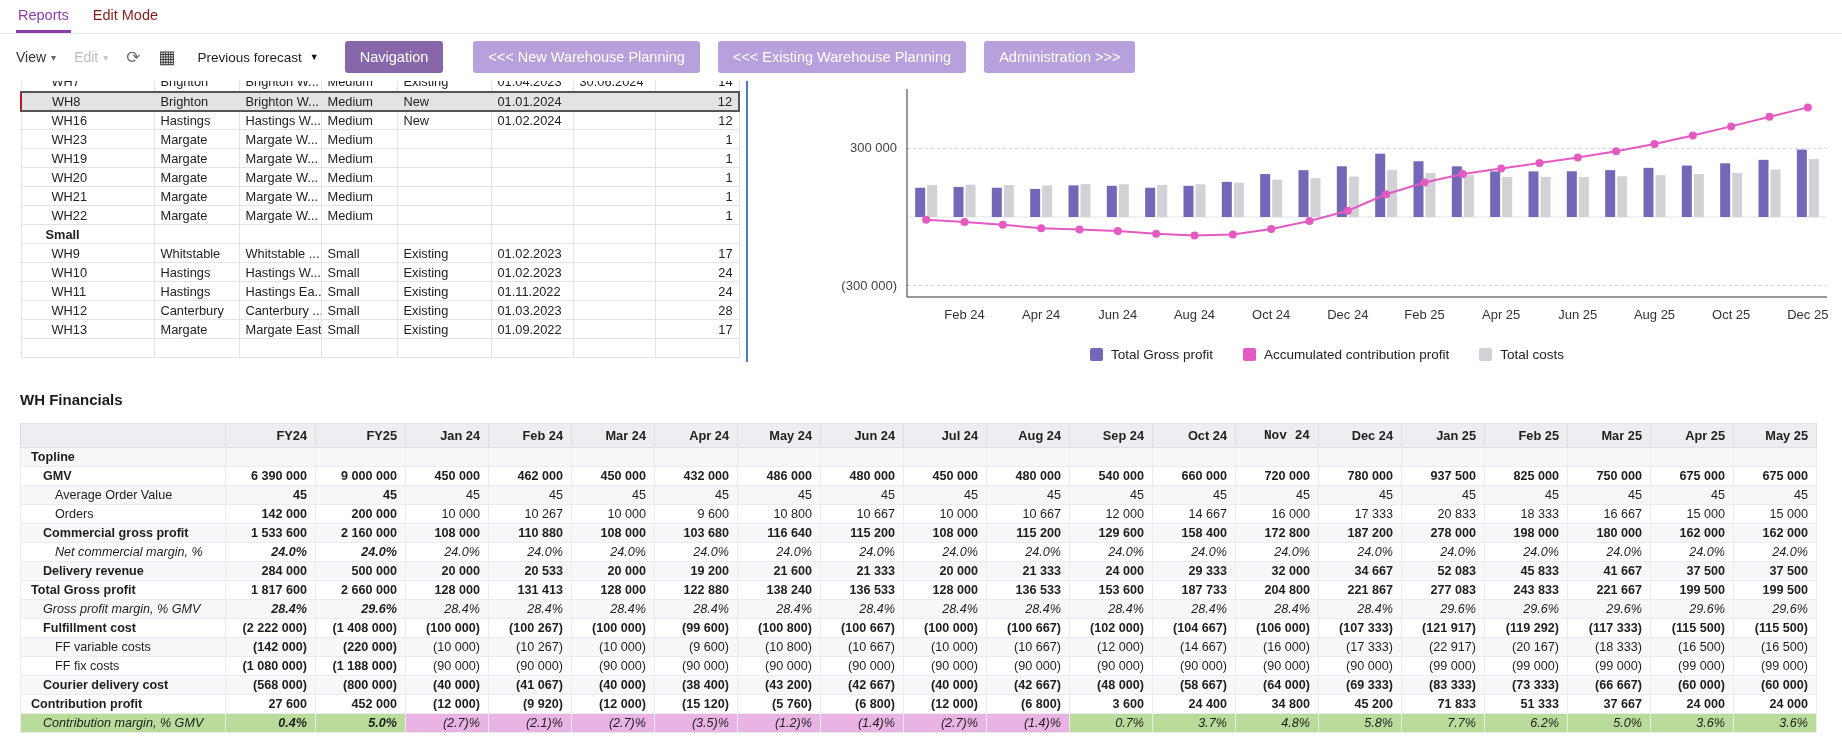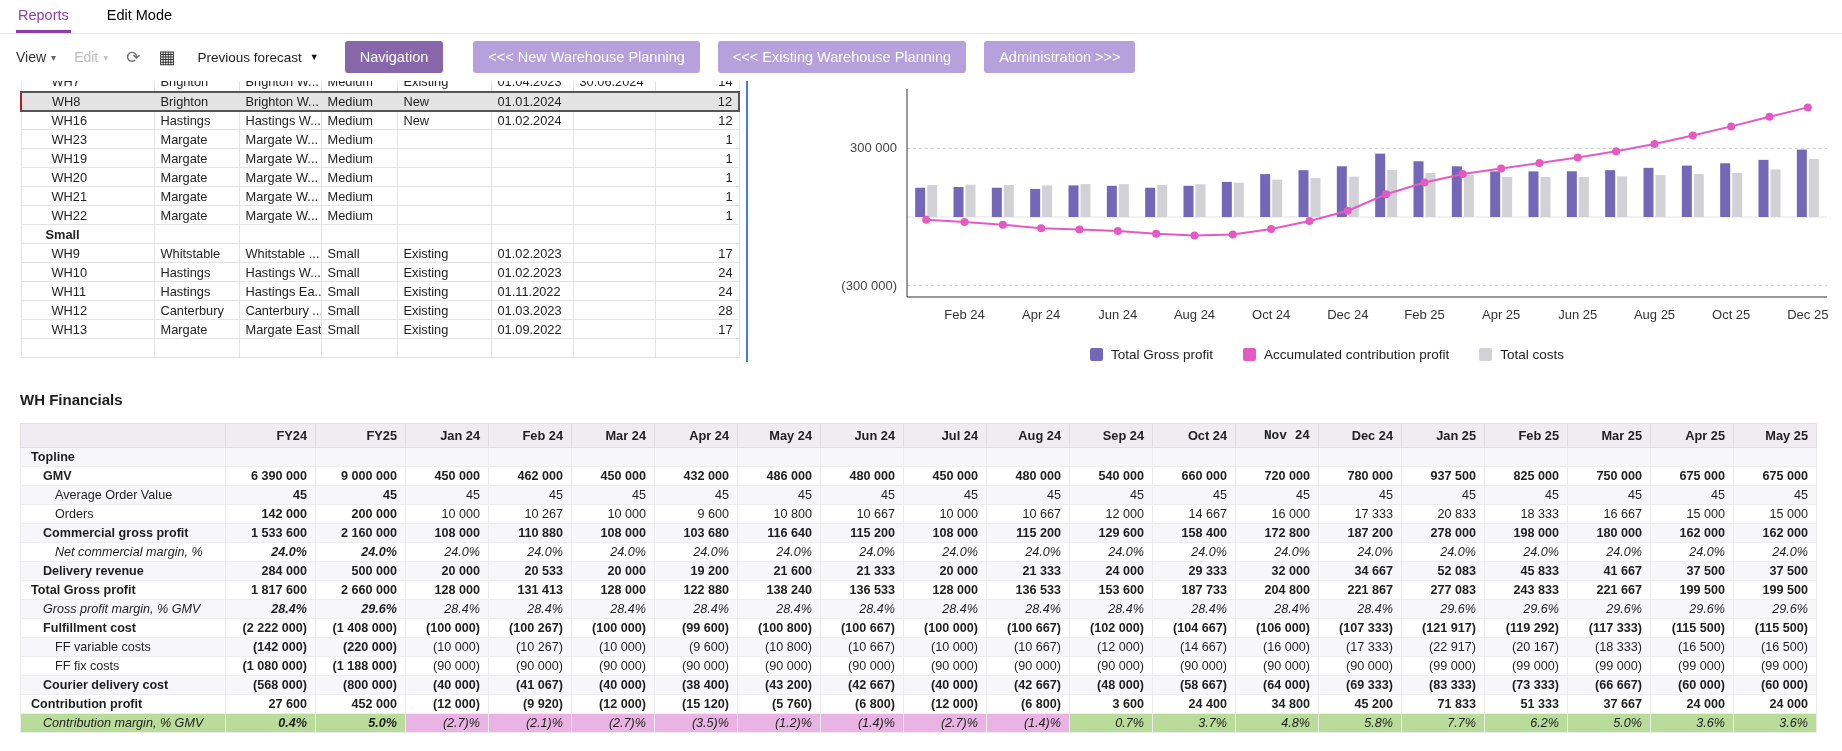--- a/index.html
+++ b/index.html
@@ -1,21 +1,21 @@
 <!DOCTYPE html>
 <html><head>
 <meta charset="utf-8">
 <style>
   * { box-sizing: border-box; margin: 0; padding: 0; }
   html, body { width: 1842px; height: 751px; overflow: hidden; background: #fff; }
   body { font-family: "Liberation Sans", sans-serif; color: #222; }
 
   
-  .tabbar { display: flex; gap: 34px; padding: 0 16px; border-bottom: 1px solid #e8e8e8; height: 34px; align-items: stretch; }
-  .tab { display: flex; align-items: center; font-size: 14.5px; color: #000000; border-bottom: 3px solid transparent; padding: 0 2px; cursor: pointer; }
+  .tabbar { display: flex; gap: 20px; padding: 0 16px; border-bottom: 1px solid #e8e8e8; height: 34px; align-items: stretch; }
+  .tab { display: flex; align-items: center; font-size: 14.5px; color: #7f1d1d; border-bottom: 3px solid transparent; padding: 0 2px; cursor: pointer; }
   .tab.active { color: #8d3da6; border-bottom-color: #8d3da6; }
 
   
   .toolbar { display: flex; align-items: center; gap: 18px; height: 46px; padding: 0 16px; }
   .menu { font-size: 14px; color: #333; display: flex; align-items: center; gap: 5px; cursor: pointer; text-align: center; }
   .menu.disabled { color: #bcbcbc; }
   .caret { font-size: 10px; color: #666; }
   .menu.disabled .caret { color: #c6c6c6; }
   .icon-btn { font-size: 17px; color: #6f6f6f; cursor: pointer; }
   .grid-icon { color: #333; font-size: 18px; }

